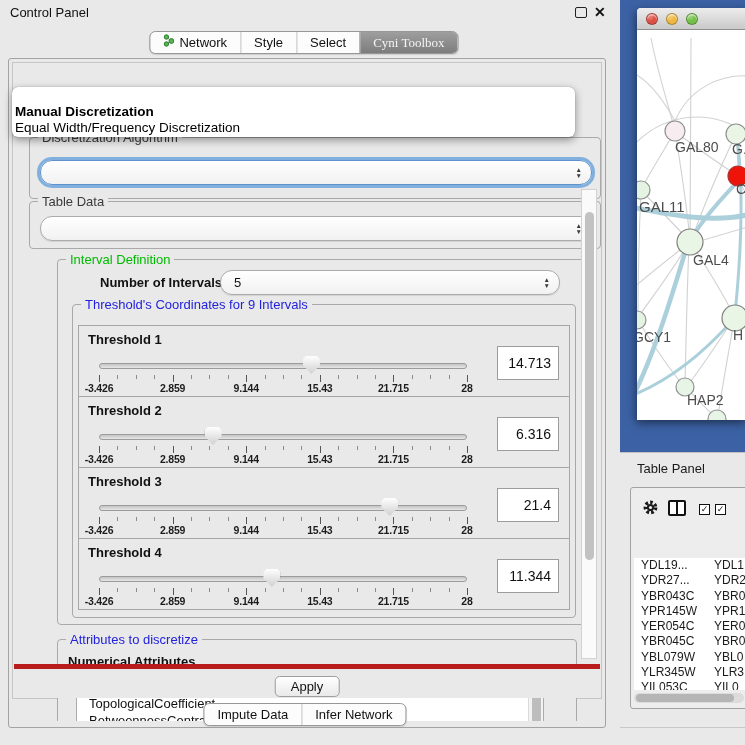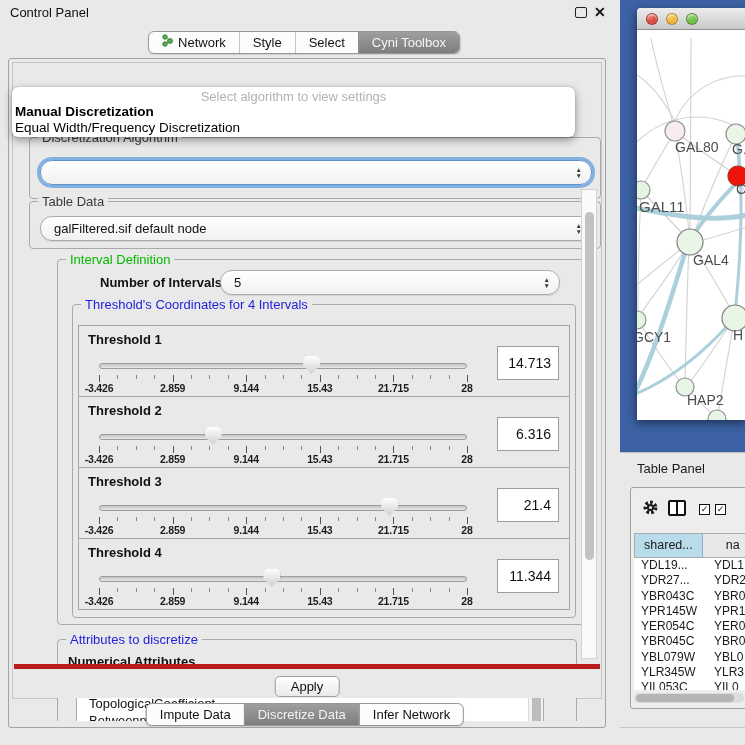--- a/index.html
+++ b/index.html
@@ -12,21 +12,21 @@
   .titlebar { position:absolute; left:0; top:0; width:620px; height:26px; }
   .titlebar .title { position:absolute; left:10px; top:5px; font-size:13px; color:#111; }
   .float-btn { position:absolute; left:575px; top:7px; width:12px; height:11px; border:1.6px solid #222; border-radius:2px; background:transparent; }
   .close-btn { position:absolute; left:594px; top:4px; font-size:14px; font-weight:bold; color:#111; }
 
   .seggroup { position:absolute; display:flex; height:23px; border:1px solid #979797; border-radius:6px; overflow:hidden; background:#FCFCFC; box-shadow:0 1px 1px rgba(0,0,0,.12); }
   #top-tabs { top:31px; left:304px; transform:translateX(-50%); }
   #bottom-tabs { top:703px; left:305px; transform:translateX(-50%); }
   .seg { padding:0 13px; line-height:21px; font-size:13px; color:#111; display:flex; align-items:flex-start; gap:5px; white-space:nowrap; }
   .seg + .seg { border-left:1px solid #C3C3C3; }
-  .seg.selected { background:linear-gradient(#9E9E9E,#7D7D7D); color:#F4F4F4; border-left-color:#8A8A8A; }
+  .seg.selected { background:linear-gradient(#9E9E9E,#7D7D7D); color:#F4F4F4; border-left-color:#8A8A8A;font-family:Liberation Serif, serif; }
   .seg.selected + .seg { border-left-color:#8A8A8A; }
 
   .outer-panel { position:absolute; left:8px; top:58px; width:598px; height:670px; border:1px solid #A3A3A3; border-radius:3px; background:#E9E9E9; }
   .inner-panel { position:absolute; left:3px; top:3px; width:590px; height:637px; border:1px solid #C6C6C6; background:#E9E9E9; }
 
   .group { position:absolute; border:1px solid #A9A9A9; border-radius:4px; background:#E9E9E9; }
   .gtitle { position:absolute; top:-8px; left:8px; background:#E9E9E9; padding:0 4px; font-size:13px; color:#3A3A3A; line-height:15px; white-space:nowrap; }
   .gtitle.green { color:#00BB00; }
   .gtitle.blue { color:#2222DD; }
   .boldlabel { position:absolute; font-size:13px; font-weight:bold; color:#111; white-space:nowrap; }
@@ -148,35 +148,34 @@
         <div class="group" id="algo-group">
           <span class="gtitle">Discretization Algorithm</span>
           <div class="combo combo-focused" id="algo-combo">
             <span class="arrows"></span>
           </div>
         </div>
 
         <div class="group" id="tabledata-group">
           <span class="gtitle">Table Data</span>
           <div class="combo" id="tabledata-combo">
-            <span class="cval">galFiltered.sif default node</span>
             <span class="arrows"></span>
           </div>
         </div>
 
         <div id="viewport">
           <div class="group" id="interval-group">
             <span class="gtitle green">Interval Definition</span>
             <span class="boldlabel" id="noi-label">Number of Intervals</span>
             <div class="combo" id="noi-combo">
               <span class="cval">5</span>
               <span class="arrows"></span>
             </div>
             <div class="group" id="thr-group">
-              <span class="gtitle blue">Threshold's Coordinates for 4 Intervals</span>
+              <span class="gtitle blue">Threshold's Coordinates for 9 Intervals</span>
               <div id="thresholds">
                   <div class="tpanel" style="top: 20px;">
                     <div class="tlabel">Threshold 1</div>
                     <div class="track"></div>
                     <div class="thumb" style="left: 223.909px;"></div>
                     <div class="tick major" style="left: 20px;"></div>
                     <div class="tick" style="left: 38.4px;"></div>
                     <div class="tick" style="left: 56.8px;"></div>
                     <div class="tick" style="left: 75.2px;"></div>
                     <div class="tick major" style="left: 93.6px;"></div>
@@ -330,23 +329,20 @@
         <div id="apply-bar">
           <button id="apply-btn">Apply</button>
         </div>
       </div>
     </div>
 
     <div id="bottom-tabs" class="seggroup">
         <div class="seg">
           <span>Impute Data</span>
         </div>
-        <div class="seg selected">
-          <span>Discretize Data</span>
-        </div>
         <div class="seg">
           <span>Infer Network</span>
         </div>
       </div>
   </section>
 
   <section id="right-side">
     <div id="network-area">
       <div id="mac-window">
         <div class="mac-titlebar">
@@ -407,24 +403,20 @@
       <div class="tp-title">Table Panel</div>
       <div class="tp-inner">
         <svg class="tp-toolbar-gear" viewBox="0 0 17 17">
           <circle cx="8.5" cy="8.5" r="5.2" fill="none" stroke="#1A1A1A" stroke-width="3.4" stroke-dasharray="2.6 2.1"></circle>
           <circle cx="8.5" cy="8.5" r="3.6" fill="#1A1A1A"></circle>
           <circle cx="8.5" cy="8.5" r="1.6" fill="#EDEDED"></circle>
         </svg>
         <div class="tp-split"></div>
         <div class="tp-cb" style="left:68px"></div>
         <div class="tp-cb" style="left:84px"></div>
-        <div class="tp-header">
-          <div class="hc hc1">shared...</div>
-          <div class="hc hc2">na</div>
-        </div>
         <div id="tp-rows">
             <div class="trow">
               <div class="tc1">YDL19...</div>
               <div class="tc2">YDL1</div>
             </div>
             <div class="trow">
               <div class="tc1">YDR27...</div>
               <div class="tc2">YDR2</div>
             </div>
             <div class="trow">
@@ -458,17 +450,16 @@
           </div>
         <div class="tp-hscroll">
           <div class="hthumb"></div>
         </div>
       </div>
     </div>
     <div id="tp-bottomline"></div>
   </section>
 
   <div id="algo-popup">
-    <div class="ph">Select algorithm to view settings</div>
     <div class="opt plain">Equal Width/Frequency Discretization</div>
     <div class="opt bold">Manual Discretization</div>
   </div>
 </div>
 
 </body></html>

